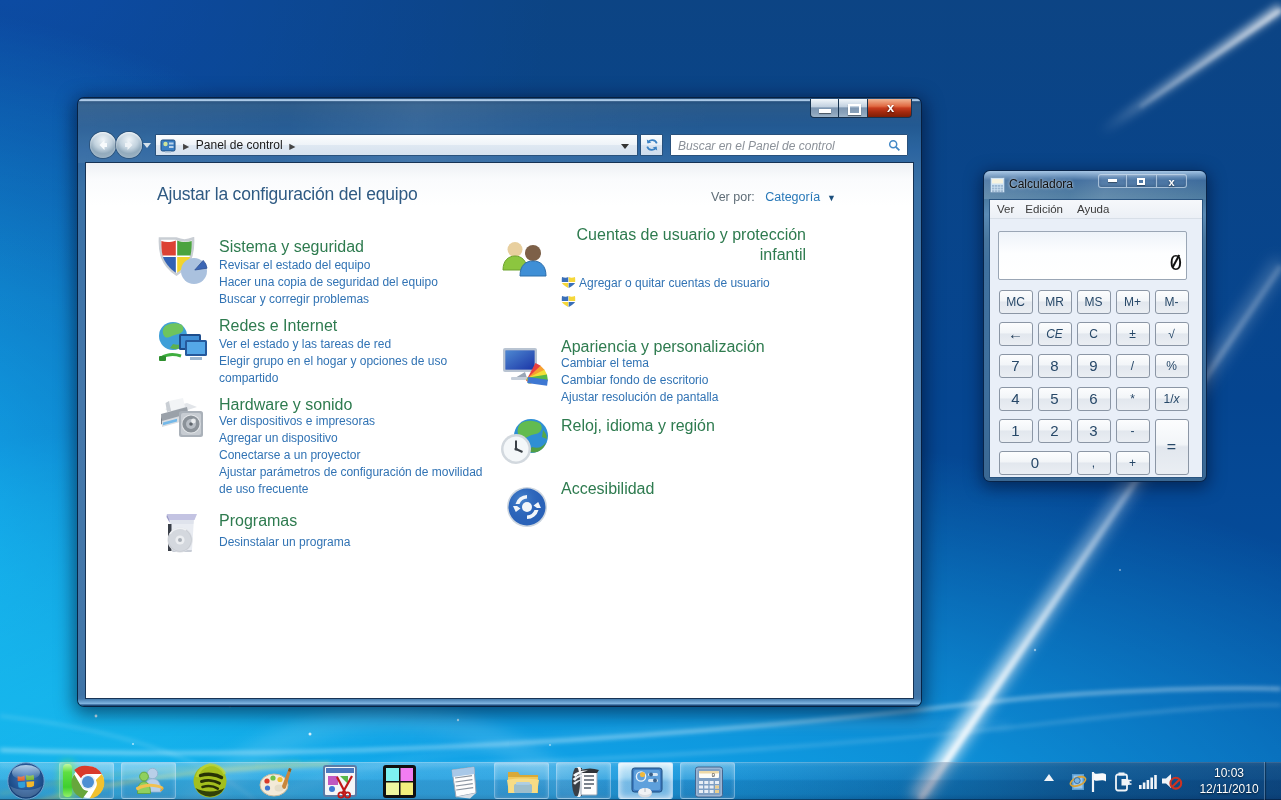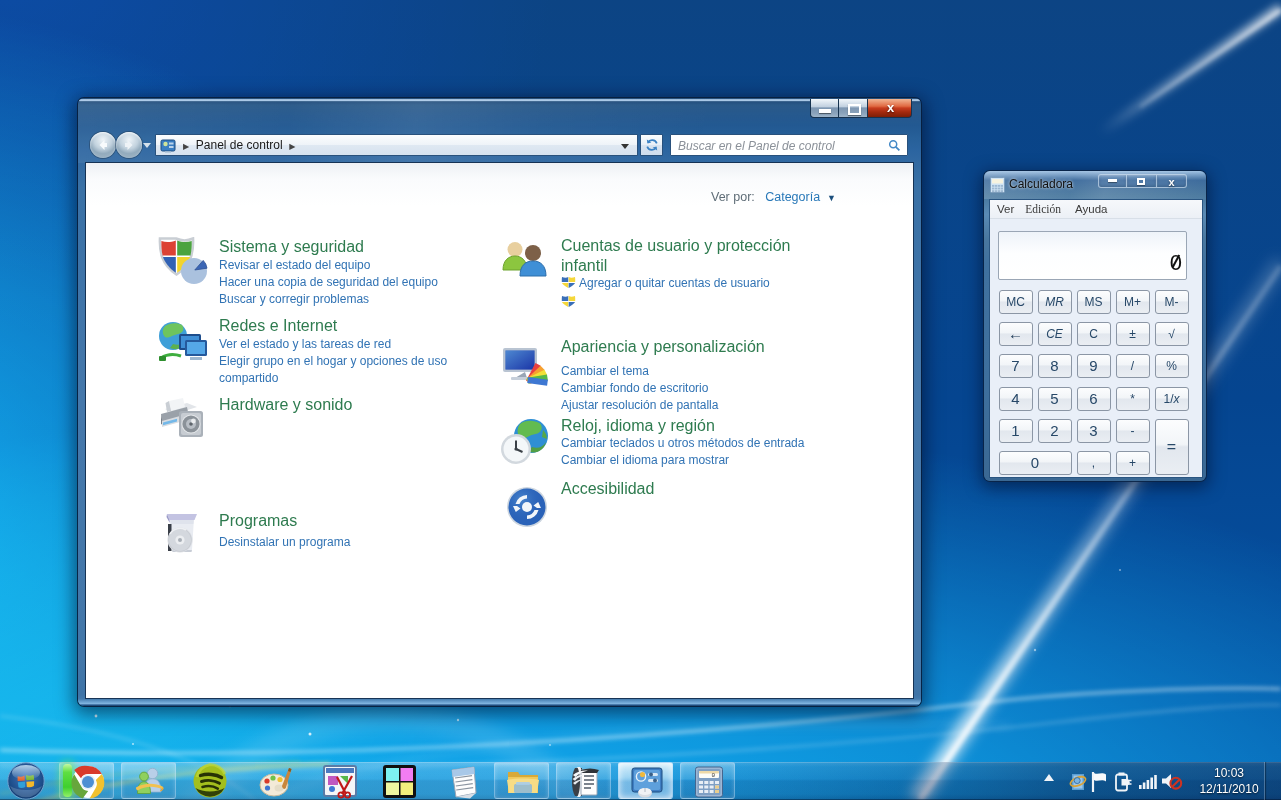--- a/index.html
+++ b/index.html
@@ -218,20 +218,21 @@
   </div>
   <div id="searchbox">
    <span class="hint">Buscar en el Panel de control</span>
    <svg width="13" height="13" viewBox="0 0 13 13" style="position:absolute;right:6px;top:4px;">
     <circle cx="5.2" cy="5.2" r="3.5" fill="none" stroke="#4388c6" stroke-width="1.5"></circle>
     <line x1="7.8" y1="7.8" x2="11.4" y2="11.4" stroke="#4388c6" stroke-width="1.8"></line>
    </svg>
   </div>
  </div>
  <div id="cp-client">
+  <div id="cp-header">Ajustar la configuración del equipo</div>
   <div id="verpor">Ver por: &nbsp;&nbsp;<a>Categoría</a>&nbsp; <span style="color:#1c4f7d;font-size:9px;">▼</span></div>
 
   
   <div class="abs" style="left:71px;top:74px;"><svg width="52" height="48" viewBox="0 0 52 48">
    <path d="M19 1.5 C24.5 4 30.5 4 36 1.5 C36.5 14 35 27 19.5 37.5 C4 27 2.5 14 3 1.5 Z" fill="none" stroke="#c9ced4" stroke-width="2.6"></path>
    <path d="M18.8 3.4 C14 5.4 8.6 5.5 4.4 3.9 C4.2 8.6 4.6 13.6 5.6 18.6 L18.8 18.6 Z" fill="#dc4234"></path>
    <path d="M20.2 3.4 L20.2 18.6 L33.5 18.6 C34.5 13.6 34.9 8.6 34.7 3.9 C30.4 5.5 25 5.4 20.2 3.4 Z" fill="#4ba33f"></path>
    <path d="M6 20 L18.8 20 L18.8 35.8 C12.2 31.2 8.1 25.8 6 20 Z" fill="#3161b4"></path>
    <path d="M20.2 20 L33.1 20 C31 25.8 26.9 31.2 20.2 35.8 Z" fill="#f2d42e"></path>
    <circle cx="37" cy="34" r="13" fill="#aac1de"></circle>
@@ -265,20 +266,21 @@
    <path d="M6 27.5 L20 23.7 L20 26.5 L6 30.3 Z" fill="#74b8e8"></path>
    <rect x="22" y="16" width="24" height="26" rx="2.5" fill="#aab1b9"></rect>
    <rect x="24" y="18" width="20" height="22" rx="2" fill="#c7ccd2"></rect>
    <circle cx="34" cy="29" r="9.5" fill="#e4e7ea"></circle>
    <circle cx="34" cy="29" r="8.6" fill="#8b9299"></circle>
    <circle cx="34" cy="29" r="5" fill="#b8bec5"></circle>
    <circle cx="34" cy="29" r="1.8" fill="#5d646b"></circle>
    <circle cx="36.5" cy="26" r="2.4" fill="#f2f4f6" opacity="0.85"></circle>
   </svg></div>
   <div class="abs cat-title" style="left:133px;top:232px;">Hardware y sonido</div>
+  <div class="abs cat-link" style="left:133px;top:250px;">Ver dispositivos e impresoras<br>Agregar un dispositivo<br>Conectarse a un proyector<br>Ajustar parámetros de configuración de movilidad<br>de uso frecuente</div>
 
   <div class="abs" style="left:74px;top:347px;"><svg width="46" height="46" viewBox="0 0 46 46">
    <path d="M10 8 L34 8 L32 40 L12 40 Z" fill="#e9ecf2"></path>
    <path d="M10 8 L34 8 L33.4 14 L10.6 14 Z" fill="#dfe3ec"></path>
    <path d="M7 4 L37 4 L34.5 10 L9.5 10 Z" fill="#c3c3e2"></path>
    <path d="M7 4 L9.5 10 L9.8 13 L6.5 7 Z" fill="#9a9ac8"></path>
    <path d="M12 40 L32 40 L31.5 42 L12.5 42 Z" fill="#c8cdd6"></path>
    <rect x="8" y="14" width="3.5" height="27" fill="#3a3f48"></rect>
    <circle cx="20" cy="30" r="12.5" fill="#dcdfe4"></circle>
    <circle cx="20" cy="30" r="11.7" fill="#c6cad1"></circle>
@@ -292,21 +294,21 @@
 
   
   <div class="abs" style="left:413px;top:77px;"><svg width="52" height="46" viewBox="0 0 52 46">
    <circle cx="16" cy="9.5" r="7.5" fill="#e8cf9e"></circle>
    <path d="M4 30 C4 20 10 16 16 16 C22 16 28 20 28 30 Z" fill="#8cc63f"></path>
    <path d="M4 30 C4 20 10 16 16 16 C22 16 28 20 28 30 Z" fill="none" stroke="#6da32e" stroke-width="1"></path>
    <circle cx="34" cy="13" r="8" fill="#7d6048"></circle>
    <path d="M21 36 C21 25 27 21 34 21 C41 21 47 25 47 36 Z" fill="#3f8fd6"></path>
    <path d="M21 36 C21 25 27 21 34 21 C41 21 47 25 47 36 Z" fill="none" stroke="#2d6eab" stroke-width="1"></path>
   </svg></div>
-  <div class="abs cat-title" style="left:475px;top:73px;width:245px;">Cuentas de usuario y protección infantil</div>
+  <div class="abs cat-title" style="left:475px;top:62px;width:245px;text-align:right;">Cuentas de usuario y protección infantil</div>
   <div class="abs" style="left:475px;top:112px;"><svg width="15" height="15" viewBox="0 0 15 15">
    <path d="M1 2 C3.5 3 5.5 3 7.3 2 L7.3 7 L0.8 7 C0.7 5 0.8 3.4 1 2 Z" fill="#3a6fb8"></path>
    <path d="M7.7 2 C9.5 3 11.5 3 14 2 C14.2 3.4 14.3 5 14.2 7 L7.7 7 Z" fill="#f5d73a"></path>
    <path d="M0.9 8 L7.3 8 L7.3 13 C4.2 11.4 2 9.8 0.9 8 Z" fill="#f5d73a"></path>
    <path d="M7.7 8 L14.1 8 C13 9.8 10.8 11.4 7.7 13 Z" fill="#3a6fb8"></path>
   </svg></div>
   <div class="abs cat-link" style="left:493px;top:112px;">Agregar o quitar cuentas de usuario</div>
   <div class="abs" style="left:475px;top:131px;"><svg width="15" height="15" viewBox="0 0 15 15">
    <path d="M1 2 C3.5 3 5.5 3 7.3 2 L7.3 7 L0.8 7 C0.7 5 0.8 3.4 1 2 Z" fill="#3a6fb8"></path>
    <path d="M7.7 2 C9.5 3 11.5 3 14 2 C14.2 3.4 14.3 5 14.2 7 L7.7 7 Z" fill="#f5d73a"></path>
@@ -322,35 +324,34 @@
    <rect x="10" y="31" width="20" height="3" rx="1" fill="#c6cfda"></rect>
    <g transform="translate(24,22) rotate(-12)">
     <path d="M0 10 L20 10 L20 16 L0 16 Z" fill="#e84040" transform="rotate(-50 2 13)"></path>
     <path d="M0 10 L20 10 L20 16 L0 16 Z" fill="#f6a030" transform="rotate(-32 2 13)"></path>
     <path d="M0 10 L20 10 L20 16 L0 16 Z" fill="#f2e038" transform="rotate(-14 2 13)"></path>
     <path d="M0 10 L20 10 L20 16 L0 16 Z" fill="#58b848" transform="rotate(3 2 13)"></path>
     <path d="M0 10 L20 10 L20 16 L0 16 Z" fill="#3e77d2" transform="rotate(20 2 13)"></path>
    </g>
   </svg></div>
   <div class="abs cat-title" style="left:475px;top:174px;">Apariencia y personalización</div>
-  <div class="abs cat-link" style="left:475px;top:200px;">Cambiar el tema<br>Cambiar fondo de escritorio<br>Ajustar resolución de pantalla</div>
+  <div class="abs cat-link" style="left:475px;top:192px;">Cambiar el tema<br>Cambiar fondo de escritorio<br>Ajustar resolución de pantalla</div>
 
   <div class="abs" style="left:413px;top:255px;"><svg width="52" height="50" viewBox="0 0 52 50">
    <circle cx="32" cy="18" r="17" fill="#2f8fd4"></circle>
    <path d="M21 6 C26 2 35 1.5 41 5.5 C44.5 9.5 42.5 15 36.5 16 C29.5 17 26.5 22 21.5 20 C17.5 16 18 10 21 6 Z" fill="#62bb50"></path>
    <path d="M33 29 C39 31 44 29 47 24 C45.5 32 37 36.5 30 33.5 Z" fill="#529f45"></path>
    <path d="M44 12 C46.5 14.5 48 18 48 21 L43 19 Z" fill="#57a848"></path>
    <circle cx="17" cy="31" r="15" fill="#d2d8de"></circle>
    <circle cx="17" cy="31" r="12.5" fill="#f4f7f9"></circle>
    <line x1="17" y1="31" x2="17" y2="22.5" stroke="#3a4046" stroke-width="2"></line>
    <line x1="17" y1="31" x2="23.5" y2="34" stroke="#3a4046" stroke-width="2"></line>
    <circle cx="17" cy="31" r="1.6" fill="#3a4046"></circle>
   </svg></div>
   <div class="abs cat-title" style="left:475px;top:253px;">Reloj, idioma y región</div>
-  <div class="abs cat-link" style="left:475px;top:272px;">Cambiar teclados u otros métodos de entrada<br>Cambiar el idioma para mostrar</div>
 
   <div class="abs" style="left:419px;top:322px;"><svg width="44" height="44" viewBox="0 0 44 44">
    <circle cx="22" cy="22" r="20" fill="#cdd6e0"></circle>
    <circle cx="22" cy="22" r="18.5" fill="#2a62b8"></circle>
    <circle cx="22" cy="22" r="18.5" fill="url(#accg)"></circle>
    <g fill="#f2f6fa">
     <path d="M22 10 A12 12 0 0 0 10.5 19 L14.5 19 A8.5 8.5 0 0 1 22 13.5 Z"></path>
     <path d="M12 21 L8 21 L10.8 27 L15.5 23.5 Z"></path>
     <path d="M22 34 A12 12 0 0 0 33.5 25 L29.5 25 A8.5 8.5 0 0 1 22 30.5 Z"></path>
     <path d="M32 23 L36 23 L33.2 17 L28.5 20.5 Z"></path>
@@ -399,27 +400,27 @@
         <span style="position:absolute;left:9px;top:4px;width:9px;height:3px;background:#fff;box-shadow:0 1px 1px rgba(0,0,0,0.4);"></span>
       </div>
   <div class="ccap" style="border-left:none;border-right:none;">
         <span style="position:absolute;left:10px;top:3px;width:8px;height:7px;border:2px solid #fff;box-sizing:border-box;box-shadow:0 1px 1px rgba(0,0,0,0.3);"></span>
       </div>
   <div class="ccap" style="border-radius:0 3px 3px 0;width:31px;">
         <span class="cx">x</span>
       </div>
  </div>
  <div id="calc-client">
-  <div id="calc-menu"><span>Ver</span><span style="margin-left:11px;font-family:Liberation Serif, serif;">Edición</span><span style="margin-left:14px;">Ayuda</span></div>
+  <div id="calc-menu"><span>Ver</span><span style="margin-left:11px;">Edición</span><span style="margin-left:14px;">Ayuda</span></div>
   <div id="calc-display">
         <span id="calc-zero">0</span>
         <div id="calc-slash"></div>
       </div>
   <div class="cbtn" style="left:8.5px;top:90px;">MC</div>
-  <div class="cbtn" style="left:47.5px;top:90px;font-style:italic;">MR</div>
+  <div class="cbtn" style="left:47.5px;top:90px;">MR</div>
   <div class="cbtn" style="left:86.5px;top:90px;">MS</div>
   <div class="cbtn" style="left:125.5px;top:90px;">M+</div>
   <div class="cbtn" style="left:164.5px;top:90px;">M-</div>
   <div class="cbtn" style="left:8.5px;top:122px;font-size:15px;font-weight:bold;color:#203c58;">←</div>
   <div class="cbtn" style="left:47.5px;top:122px;font-style:italic;">CE</div>
   <div class="cbtn" style="left:86.5px;top:122px;">C</div>
   <div class="cbtn" style="left:125.5px;top:122px;">±</div>
   <div class="cbtn" style="left:164.5px;top:122px;">√</div>
   <div class="cbtn num" style="left:8.5px;top:154px;">7</div>
   <div class="cbtn num" style="left:47.5px;top:154px;">8</div>

